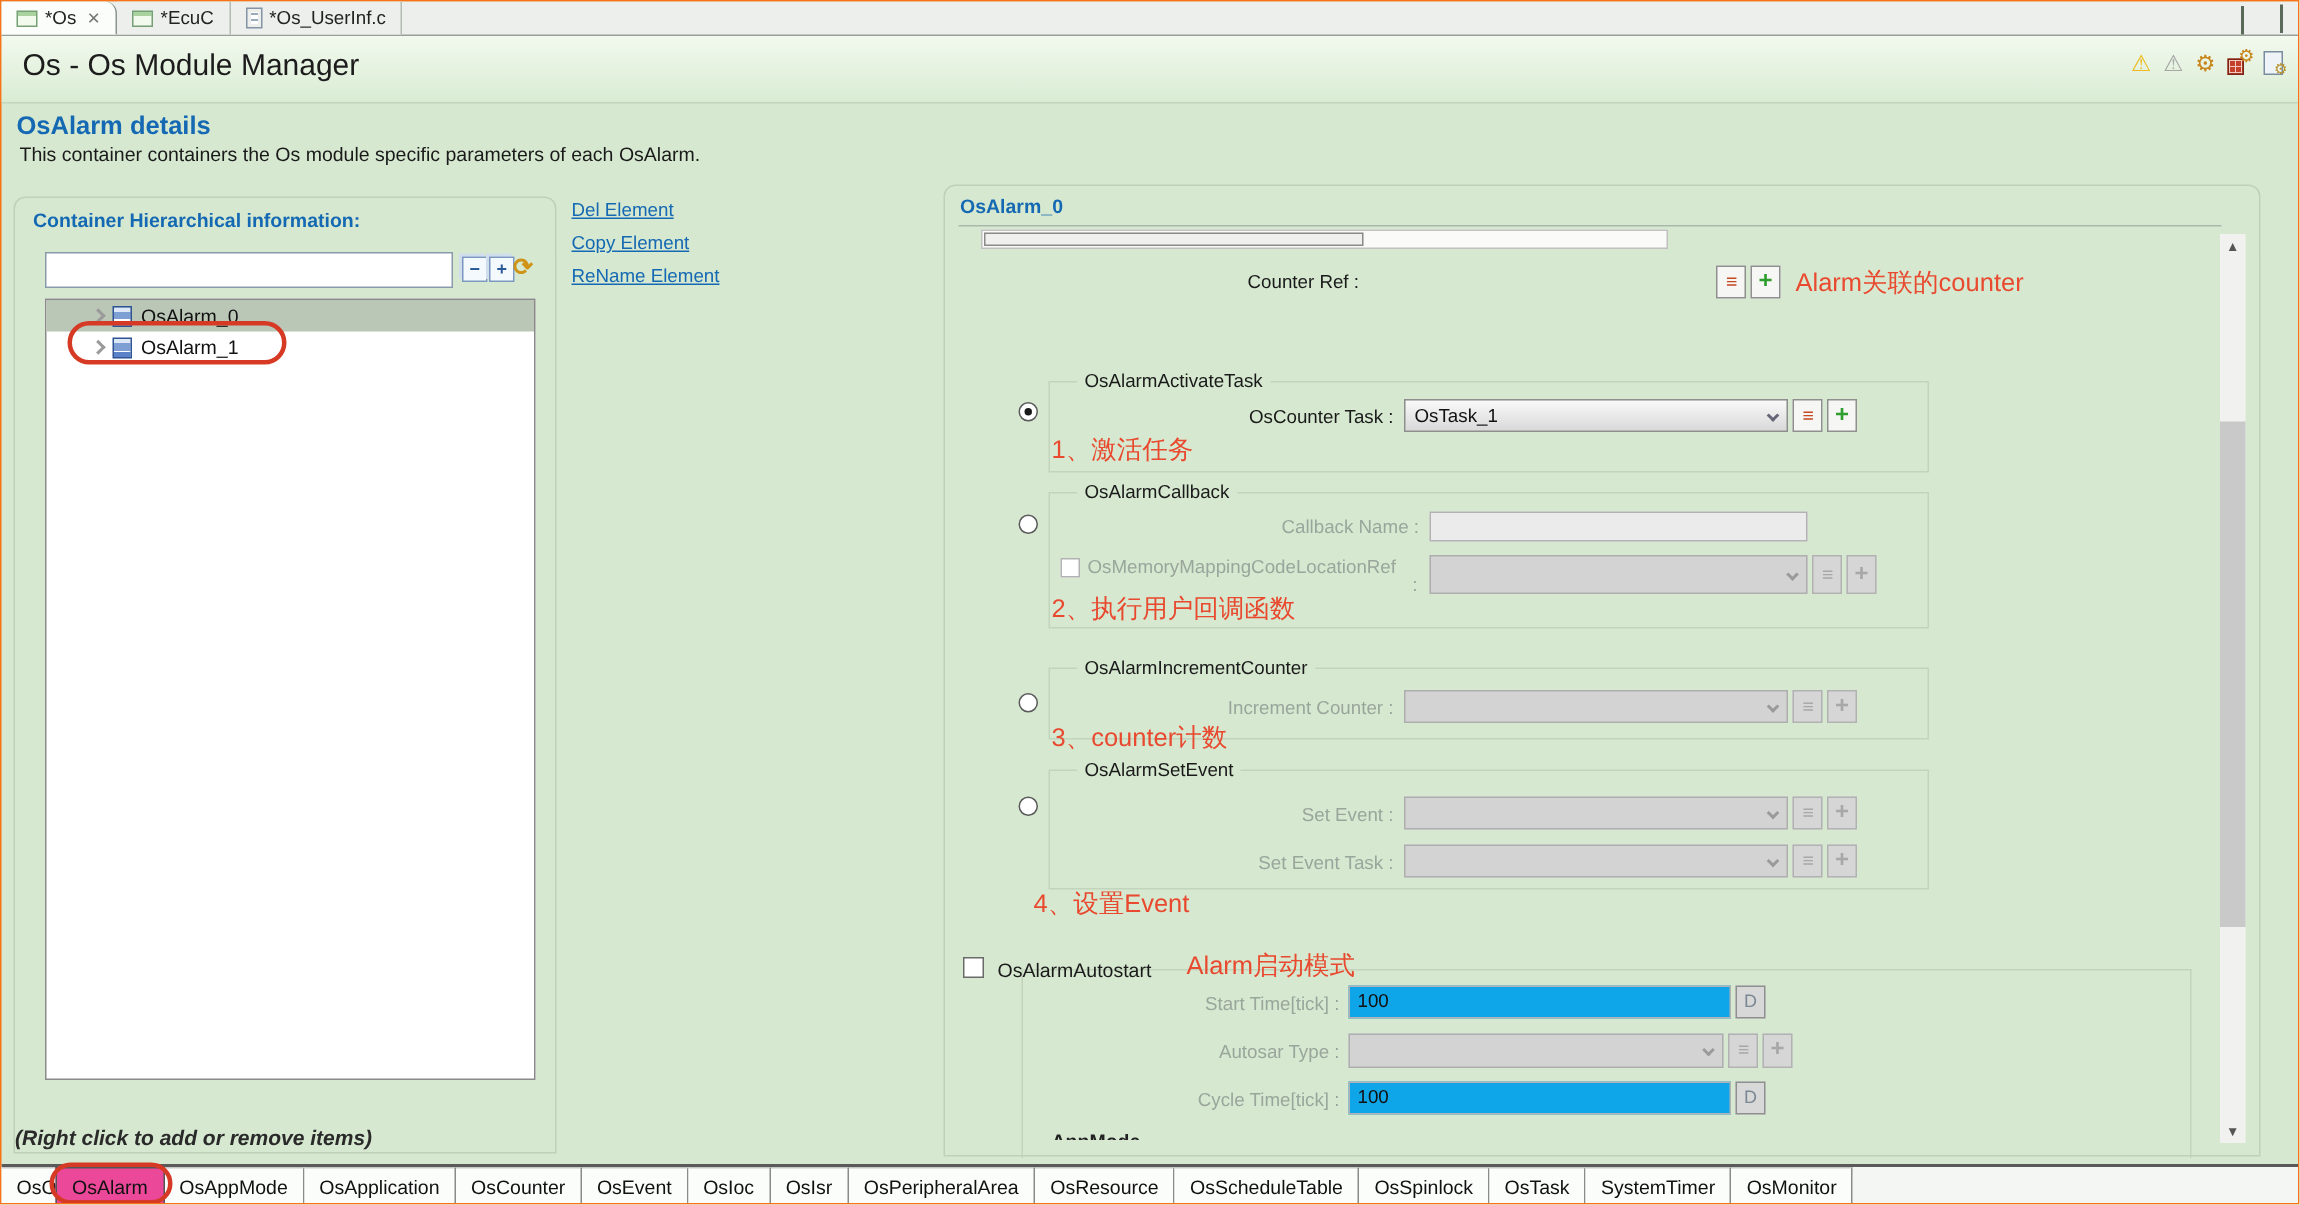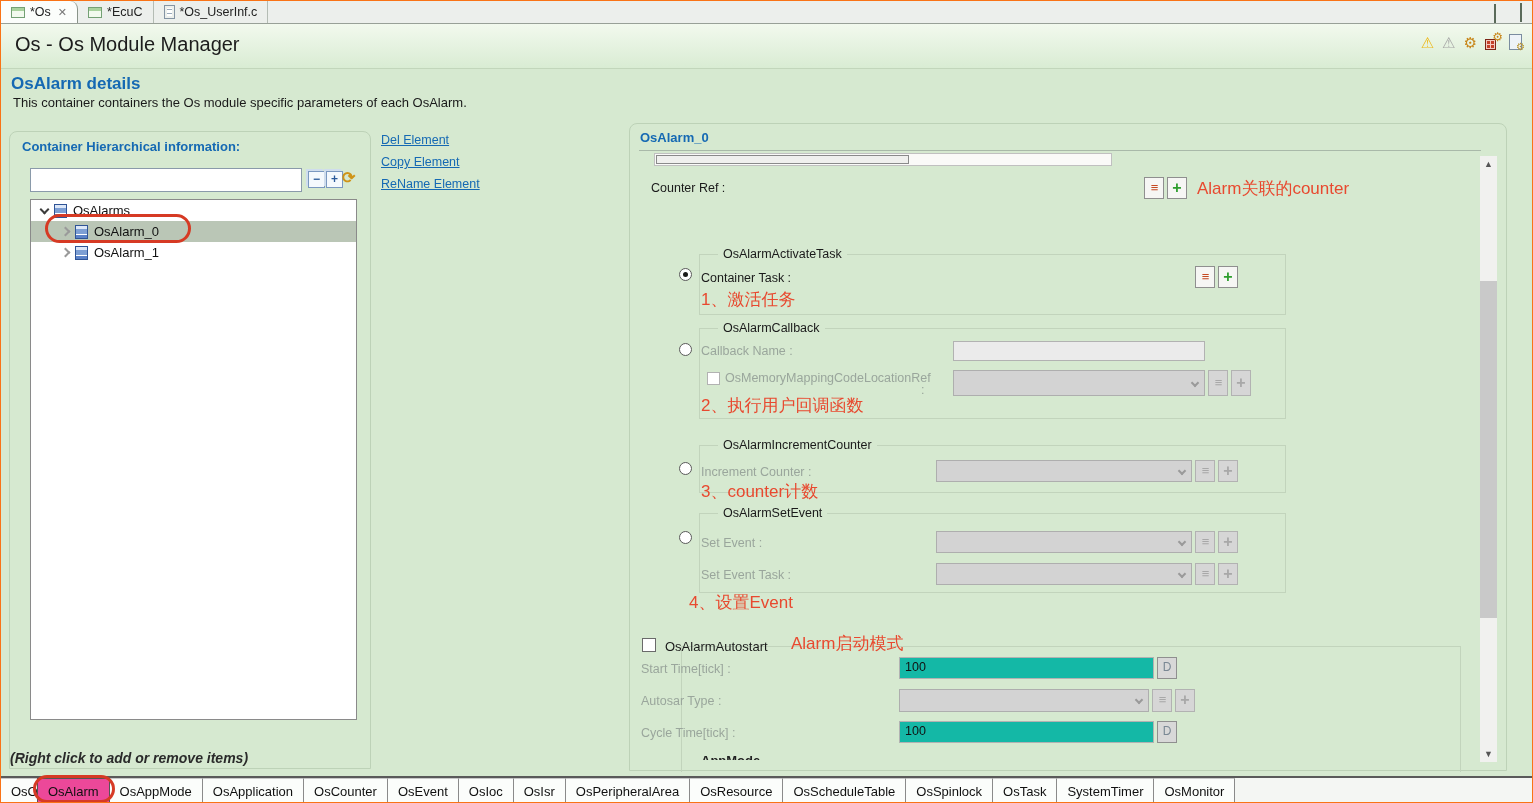--- a/index.html
+++ b/index.html
@@ -66,30 +66,30 @@
   .elink { position:absolute; left:380px; font-size:12.5px; color:#1569b3; text-decoration:underline; cursor:pointer; }
 
   
   .rpanel { position:absolute; left:628px; top:122px; width:878px; height:648px;
             border:1px solid #bdd2b7; border-radius:8px 8px 0 0; }
   .rp-title { position:absolute; left:10px; top:6px; font-size:13px; font-weight:bold; color:#1569b3; }
   .rp-underline { position:absolute; left:9px; top:26px; width:842px; height:1px; background:#a9b9a9; }
   .hscroll { position:absolute; left:24px; top:29px; width:458px; height:13px; background:#fafaf8; border:1px solid #c0c0c0; }
   .hscroll .thumb { position:absolute; left:1px; top:1px; width:253px; height:9px; background:#f0f0ee; border:1px solid #8a8a8a; }
 
-  .lbl { position:absolute; font-size:12.5px; color:#1a1a1a; text-align:left; white-space:nowrap; }
+  .lbl { position:absolute; font-size:12.5px; color:#1a1a1a; text-align:right; white-space:nowrap; }
   .lbl.dis { color:#9aa69c; }
   .dd { position:absolute; height:22px; background:linear-gradient(#f9f9f9,#d9d9d9); border:1px solid #8f8f8f;
         font-size:12.5px; color:#111; padding:3px 18px 0 6px; white-space:nowrap; overflow:hidden; }
   .dd .dchev { position:absolute; right:6px; top:7px; width:6px; height:6px;
                border-left:2px solid #667; border-bottom:2px solid #667; transform:rotate(-45deg); }
   .dd.dis { background:#d3d3d3; border-color:#aeaeae; }
   .dd.dis .dchev { border-color:#9a9a9a; }
   .txtf { position:absolute; height:20px; background:#ebebeb; border:1px solid #b2b2b2; font-size:12.5px; color:#111; padding:2px 5px 0; }
-  .txtf.lit { background:#14b8a6; height:22px; }
+  .txtf.lit { background:#0ea5e9; height:22px; }
   .bsq { position:absolute; width:20px; height:22px; background:#f6f6f4; border:1px solid #8f8f8f;
          text-align:center; font-size:13px; line-height:19px; }
   .bsq.list { color:#c64a22; font-weight:bold; letter-spacing:-1px; }
   .bsq.plus { color:#2e9e2e; font-weight:bold; font-size:16px; }
   .bsq.dbtn { background:#d8d8d8; color:#7a8894; font-size:12px; }
   .bsq.dis { background:#d6d6d6; border-color:#b2b2b2; color:#a8a8a8; }
 
   .grp { position:absolute; border:1px solid #c2d4bc; }
   .legend { position:absolute; top:-8px; background:#d6e9d0; padding:0 5px; font-size:12.5px; color:#1a1a1a; white-space:nowrap; }
   .legend.blue { color:#1569b3; font-weight:bold; font-size:13px; top:-9px; }
@@ -158,25 +158,20 @@
   <div class="sec-title">OsAlarm details</div>
   <div class="sec-desc">This container containers the Os module specific parameters of each OsAlarm.</div>
 
   <div class="lpanel">
     <div class="lp-title">Container Hierarchical information:</div>
     <input class="search" value="" style="">
     <span class="sq-btn" style="left:298px;">−</span>
     <span class="sq-btn" style="left:316px;">+</span>
     <span class="gold-sync">⟳</span>
     <div class="tree">
-      <div class="trow">
-        <span class="chev exp"></span>
-        <span class="cube"></span>
-        <span>OsAlarms</span>
-      </div>
       <div class="trow sel">
         <span class="chev col"></span>
         <span class="cube"></span>
         <span>OsAlarm_0</span>
       </div>
       <div class="trow">
         <span class="chev col"></span>
         <span class="cube"></span>
         <span>OsAlarm_1</span>
       </div>
@@ -200,21 +195,25 @@
   <div class="lbl" style="left:650px; top:180px; width:255px;">Counter Ref :</div>
   <span class="bsq list" style="left:1143px; top:176px;">≡</span>
   <span class="bsq plus" style="left:1166px; top:176px;">+</span>
   <div class="rednote" style="left:1196px; top:176px;">Alarm关联的counter</div>
 
 
   <div class="grp" style="left:698px; top:253px; width:587px; height:61px;">
     <span class="legend" style="left:18px;">OsAlarmActivateTask</span>
   </div>
   <span class="radio sel" style="left:678px; top:267px;"></span>
-  <div class="lbl" style="left:700px; top:270px; width:228px;">Container Task :</div>
+  <div class="lbl" style="left:700px; top:270px; width:228px;">OsCounter Task :</div>
+  <div class="dd" style="left:935px; top:265px; width:256px;">
+    <span>OsTask_1</span>
+    <span class="dchev"></span>
+  </div>
   <span class="bsq list" style="left:1194px; top:265px;">≡</span>
   <span class="bsq plus" style="left:1217px; top:265px;">+</span>
   <div class="rednote" style="left:700px; top:287px;">1、激活任务</div>
 
   <div class="grp" style="left:698px; top:327px; width:587px; height:91px;">
     <span class="legend" style="left:18px;">OsAlarmCallback</span>
   </div>
   <span class="radio" style="left:678px; top:342px;"></span>
   <div class="lbl dis" style="left:700px; top:343px; width:245px;">Callback Name :</div>
   <div class="txtf" style="left:952px; top:340px; width:252px;"></div>

